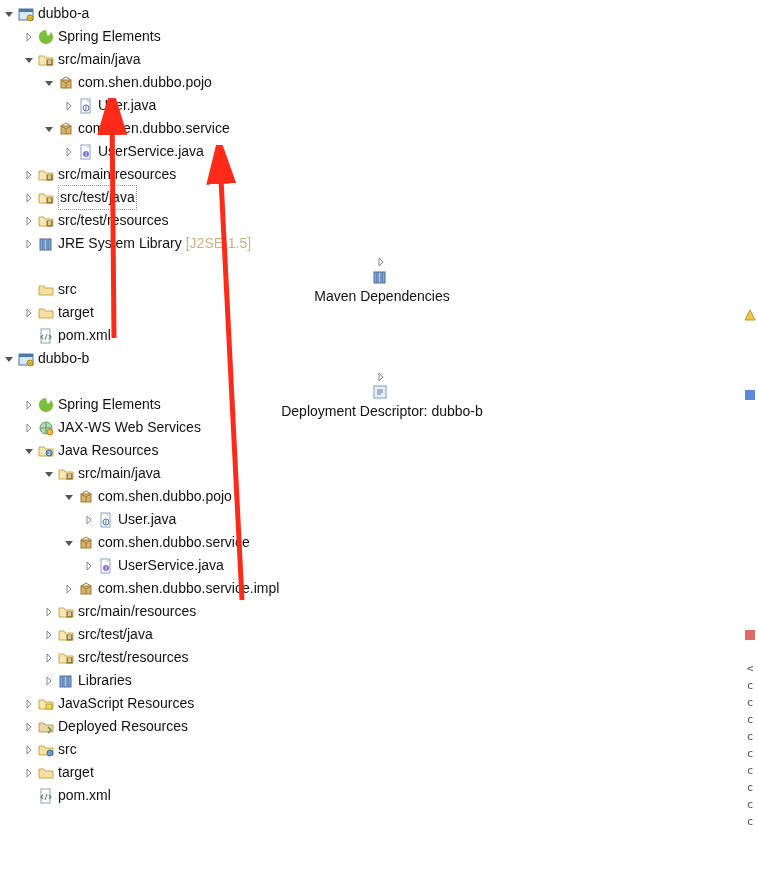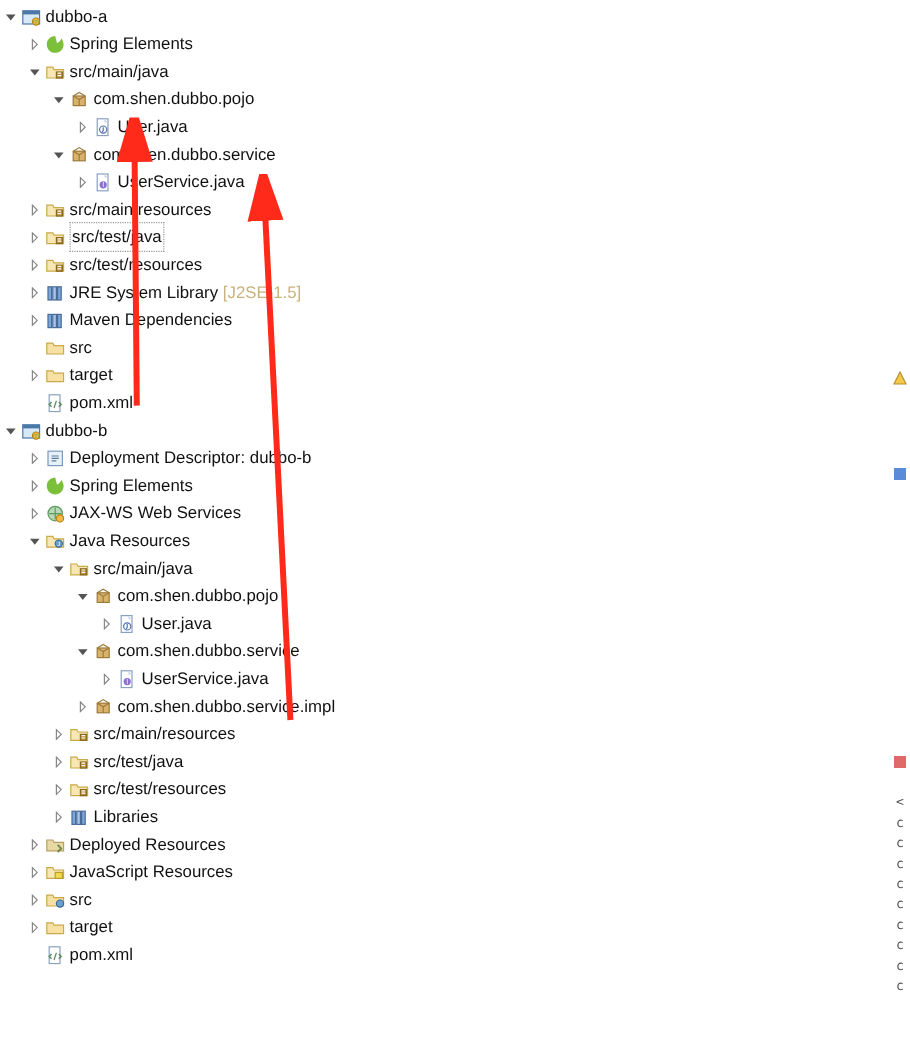--- a/index.html
+++ b/index.html
@@ -186,21 +186,21 @@
         <span class="ic">
           <svg viewBox="0 0 16 16">
             <rect x="2" y="3" width="3" height="11" fill="#7aa8d8" stroke="#4a6a98"></rect>
             <rect x="6" y="3" width="3" height="11" fill="#a8c8e8" stroke="#4a6a98"></rect>
             <rect x="10" y="3" width="3" height="11" fill="#7aa8d8" stroke="#4a6a98"></rect>
           </svg>
         </span>
         <span class="lab">JRE System Library</span>
         <span class="faint">[J2SE-1.5]</span>
       </div>
-      <div class="row" style="padding-left: 20px;">
+      <div class="row" style="padding-left: 20px; flex-direction: column;">
         <span class="arr">
           <svg viewBox="0 0 10 10">
             <path d="M3 1 L7 5 L3 9 Z" fill="none" stroke="#888" stroke-width="1"></path>
           </svg>
         </span>
         <span class="ic">
           <svg viewBox="0 0 16 16">
             <rect x="2" y="3" width="3" height="11" fill="#7aa8d8" stroke="#4a6a98"></rect>
             <rect x="6" y="3" width="3" height="11" fill="#a8c8e8" stroke="#4a6a98"></rect>
             <rect x="10" y="3" width="3" height="11" fill="#7aa8d8" stroke="#4a6a98"></rect>
@@ -250,21 +250,21 @@
         <span class="ic">
           <svg viewBox="0 0 16 16">
             <rect x="1" y="3" width="14" height="11" fill="#d7e8f7" stroke="#4a78a8"></rect>
             <rect x="1" y="3" width="14" height="3" fill="#4a78a8"></rect>
             <circle cx="12" cy="12" r="3" fill="#f2b84b" stroke="#b8860b"></circle>
             <text x="12" y="14" font-size="6" text-anchor="middle" fill="#7a4">m</text>
           </svg>
         </span>
         <span class="lab">dubbo-b</span>
       </div>
-      <div class="row" style="padding-left: 20px;">
+      <div class="row" style="padding-left: 20px; flex-direction: column;">
         <span class="arr">
           <svg viewBox="0 0 10 10">
             <path d="M3 1 L7 5 L3 9 Z" fill="none" stroke="#888" stroke-width="1"></path>
           </svg>
         </span>
         <span class="ic">
           <svg viewBox="0 0 16 16">
             <rect x="2" y="2" width="12" height="12" fill="#e8f0f8" stroke="#7a9ac0"></rect>
             <path d="M5 6 L11 6 M5 8 L11 8 M5 10 L9 10" fill="none" stroke="#5a7aa0" stroke-width="1"></path>
           </svg>
@@ -467,39 +467,39 @@
         <span class="lab">Libraries</span>
       </div>
       <div class="row" style="padding-left: 20px;">
         <span class="arr">
           <svg viewBox="0 0 10 10">
             <path d="M3 1 L7 5 L3 9 Z" fill="none" stroke="#888" stroke-width="1"></path>
           </svg>
         </span>
         <span class="ic">
           <svg viewBox="0 0 16 16">
+            <path d="M1 4 L6 4 L7 6 L15 6 L15 13 L1 13 Z" fill="#f7e7b4" stroke="#c9a94a" stroke-width="1"></path>
+            <rect x="8" y="8" width="6" height="5" fill="#f0db4f" stroke="#b8a030"></rect>
+          </svg>
+        </span>
+        <span class="lab">JavaScript Resources</span>
+      </div>
+      <div class="row" style="padding-left: 20px;">
+        <span class="arr">
+          <svg viewBox="0 0 10 10">
+            <path d="M3 1 L7 5 L3 9 Z" fill="none" stroke="#888" stroke-width="1"></path>
+          </svg>
+        </span>
+        <span class="ic">
+          <svg viewBox="0 0 16 16">
             <path d="M1 4 L6 4 L7 6 L15 6 L15 13 L1 13 Z" fill="#e8d8a4" stroke="#b8a060" stroke-width="1"></path>
             <path d="M10 8 L13 11 L10 14" fill="none" stroke="#6a8a4a" stroke-width="1.5"></path>
           </svg>
         </span>
         <span class="lab">Deployed Resources</span>
-      </div>
-      <div class="row" style="padding-left: 20px;">
-        <span class="arr">
-          <svg viewBox="0 0 10 10">
-            <path d="M3 1 L7 5 L3 9 Z" fill="none" stroke="#888" stroke-width="1"></path>
-          </svg>
-        </span>
-        <span class="ic">
-          <svg viewBox="0 0 16 16">
-            <path d="M1 4 L6 4 L7 6 L15 6 L15 13 L1 13 Z" fill="#f7e7b4" stroke="#c9a94a" stroke-width="1"></path>
-            <rect x="8" y="8" width="6" height="5" fill="#f0db4f" stroke="#b8a030"></rect>
-          </svg>
-        </span>
-        <span class="lab">JavaScript Resources</span>
       </div>
       <div class="row" style="padding-left: 20px;">
         <span class="arr">
           <svg viewBox="0 0 10 10">
             <path d="M3 1 L7 5 L3 9 Z" fill="none" stroke="#888" stroke-width="1"></path>
           </svg>
         </span>
         <span class="ic">
           <svg viewBox="0 0 16 16">
             <path d="M1 4 L6 4 L7 6 L15 6 L15 13 L1 13 Z" fill="#f7e0a4" stroke="#c9a94a" stroke-width="1"></path>

